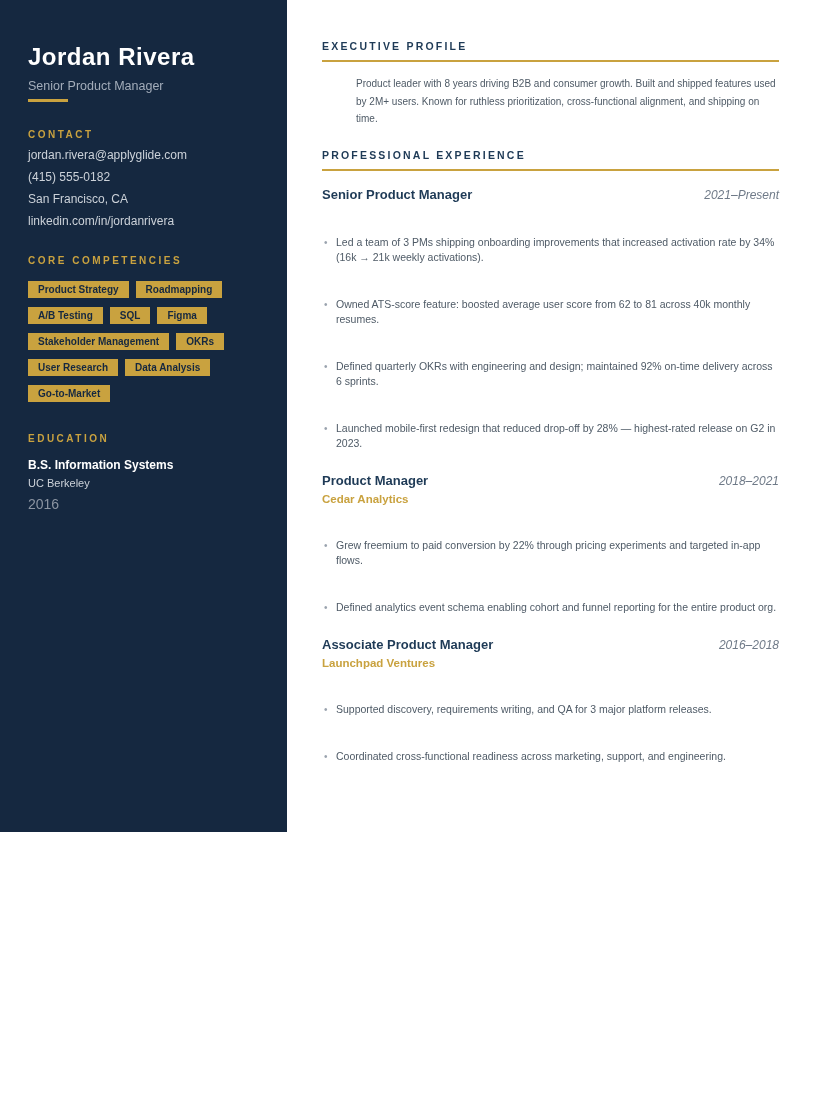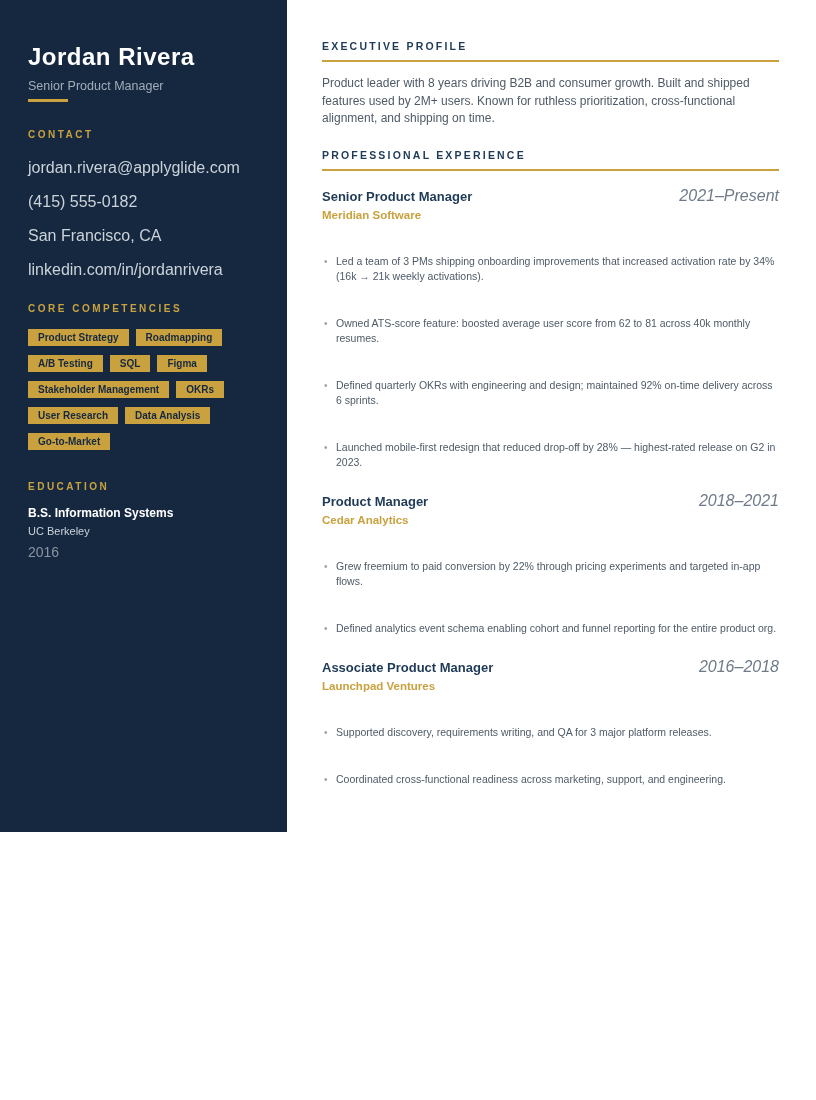--- a/index.html
+++ b/index.html
@@ -15,48 +15,48 @@
     background:#152840; color:#ccd2d9; padding:44px 28px 0 28px;
   }
   .name { color:#ffffff; font-size:24px; font-weight:bold; line-height:26px; letter-spacing:.5px; }
   .subtitle { margin-top:9px; font-size:12.5px; line-height:14px; color:#a3adba; }
   .accent-underline { margin-top:6px; width:40px; height:3px; background:#c9a23f; }
   .sb-heading {
     color:#c9a23f; font-size:10px; font-weight:bold; letter-spacing:2.5px;
     line-height:10px;
   }
   .sb-heading.contact { margin-top:28px; }
-  .contact-item { margin-top:21px; font-size:16px; line-height:13px; color:#ccd2d9; }
+  .contact-item { margin-top:9px; font-size:12px; line-height:13px; color:#ccd2d9; }
   .contact-item:first-of-type { margin-top:14px; }
   .sb-heading.comp { margin-top:28px; }
   .tags { margin-top:13px; width:231px; }
   .tag {
     display:inline-block; background:#c9a23f; color:#152840;
     font-size:10px; font-weight:bold; line-height:11px;
     padding:3px 10px; border-radius:0; margin:0 7px 7px 0;
     white-space:nowrap;
   }
   .sb-heading.edu { margin-top:25px; }
   .edu-degree { margin-top:14px; color:#ffffff; font-size:12px; font-weight:bold; line-height:14px; }
   .edu-school { margin-top:5px; font-size:11px; line-height:13px; color:#ccd2d9; }
   .edu-year { margin-top:8px; font-size:14px; line-height:12px; color:#8b94a1; }
   
   .main { position:absolute; left:322px; top:41px; width:457px; }
   .m-heading {
     color:#1e3a56; font-size:10.5px; font-weight:bold; letter-spacing:2.2px;
     line-height:11px;
   }
   .m-rule { margin-top:8px; height:2px; background:#c9a23f; }
-  .profile-text { margin-top:13px; font-size:12px; line-height:17.5px; color:#4e5a66; }
+  .profile-text { margin-top:13px; font-size:10px; line-height:17.5px; color:#4e5a66;margin-left:34px; }
   .section-experience { margin-top:22px; }
   .job { margin-top:16px; }
   .job + .job { margin-top:22px; }
   .job-head { display:flex; align-items:baseline; }
   .job-title { color:#1e3a56; font-size:13px; font-weight:bold; line-height:16px; }
-  .job-dates { margin-left:auto; font-size:16px; font-style:italic; color:#6f7a88; white-space:nowrap; }
+  .job-dates { margin-left:auto; font-size:12px; font-style:italic; color:#6f7a88; white-space:nowrap; }
   .job-company { margin-top:4px; color:#c9a23f; font-size:11.5px; font-weight:bold; line-height:13px; }
   .bullets { margin-top:7px; list-style:none; }
   .bullets li {
     position:relative; padding-left:14px; font-size:10.5px; line-height:15px;
     color:#4e5a66; margin-bottom:2.5px;margin-top:32px;
   }
   .bullets li::before {
     content:"\2022"; position:absolute; left:2px; top:0;
     color:#9aa3ae; font-size:10px;
   }
@@ -98,21 +98,20 @@
 
     <section class="section-experience">
       <div class="m-heading">PROFESSIONAL EXPERIENCE</div>
       <div class="m-rule"></div>
 
       <article class="job">
         <div class="job-head">
           <span class="job-title">Senior Product Manager</span>
           <span class="job-dates">2021–Present</span>
         </div>
-        <div class="job-company">Meridian Software</div>
         <ul class="bullets">
           <li>Led a team of 3 PMs shipping onboarding improvements that increased activation rate by 34% (16k → 21k weekly activations).</li>
           <li>Owned ATS-score feature: boosted average user score from 62 to 81 across 40k monthly resumes.</li>
           <li>Defined quarterly OKRs with engineering and design; maintained 92% on-time delivery across 6 sprints.</li>
           <li>Launched mobile-first redesign that reduced drop-off by 28% — highest-rated release on G2 in 2023.</li>
         </ul>
       </article>
 
       <article class="job">
         <div class="job-head">

